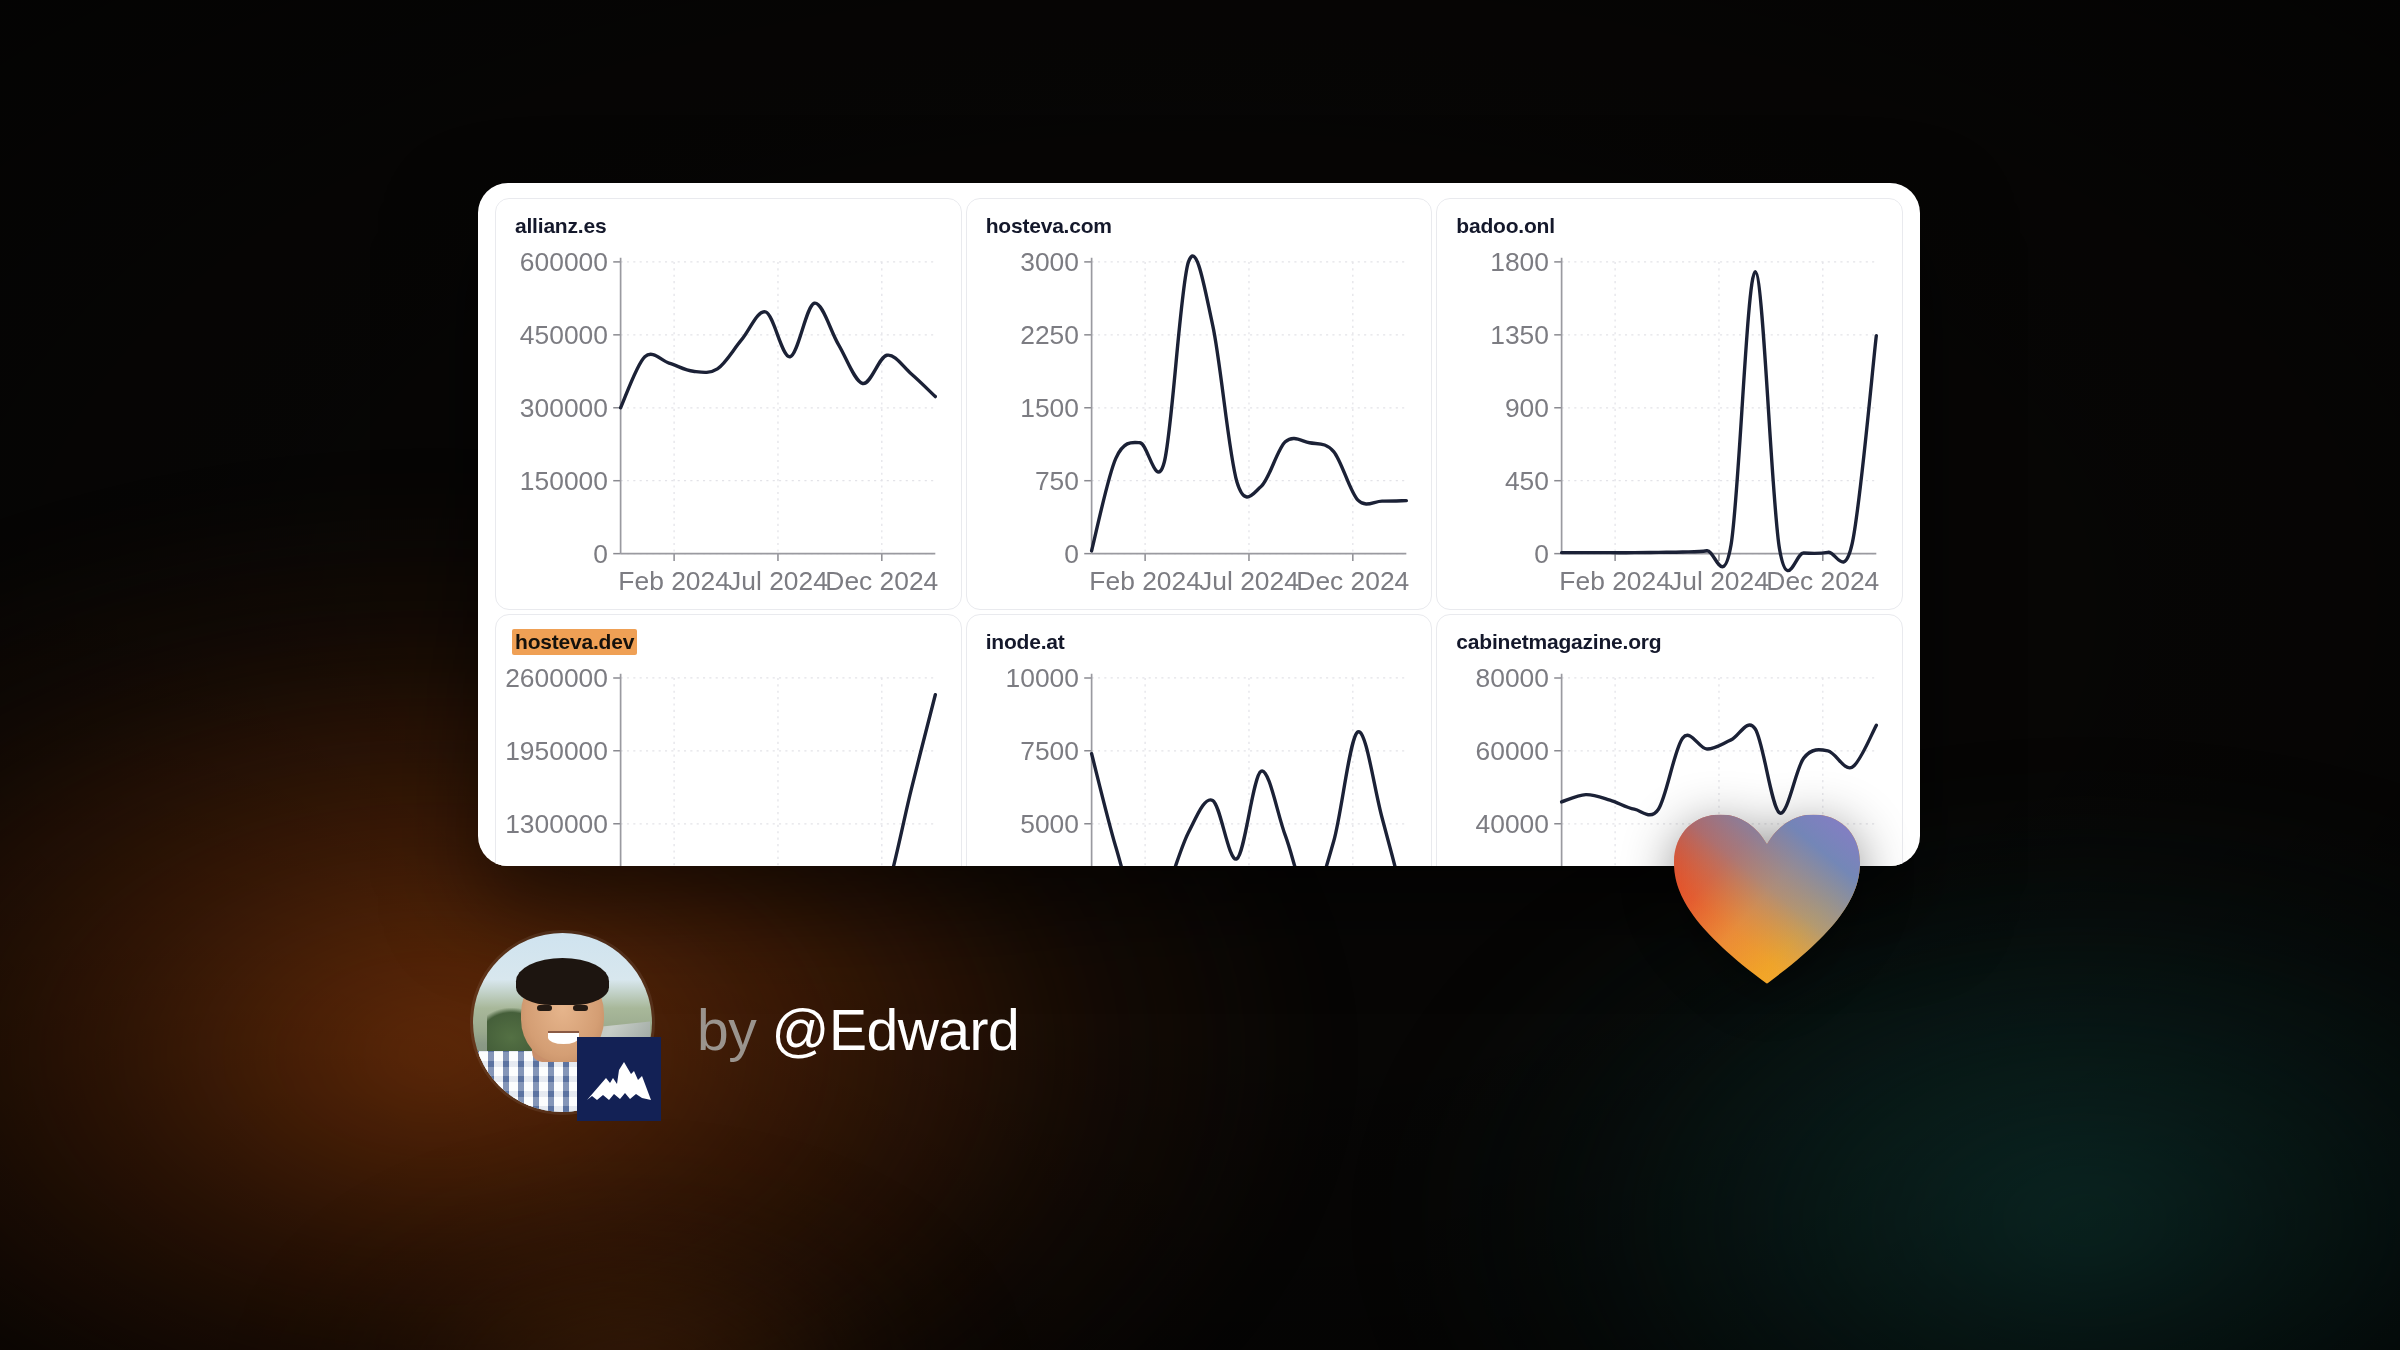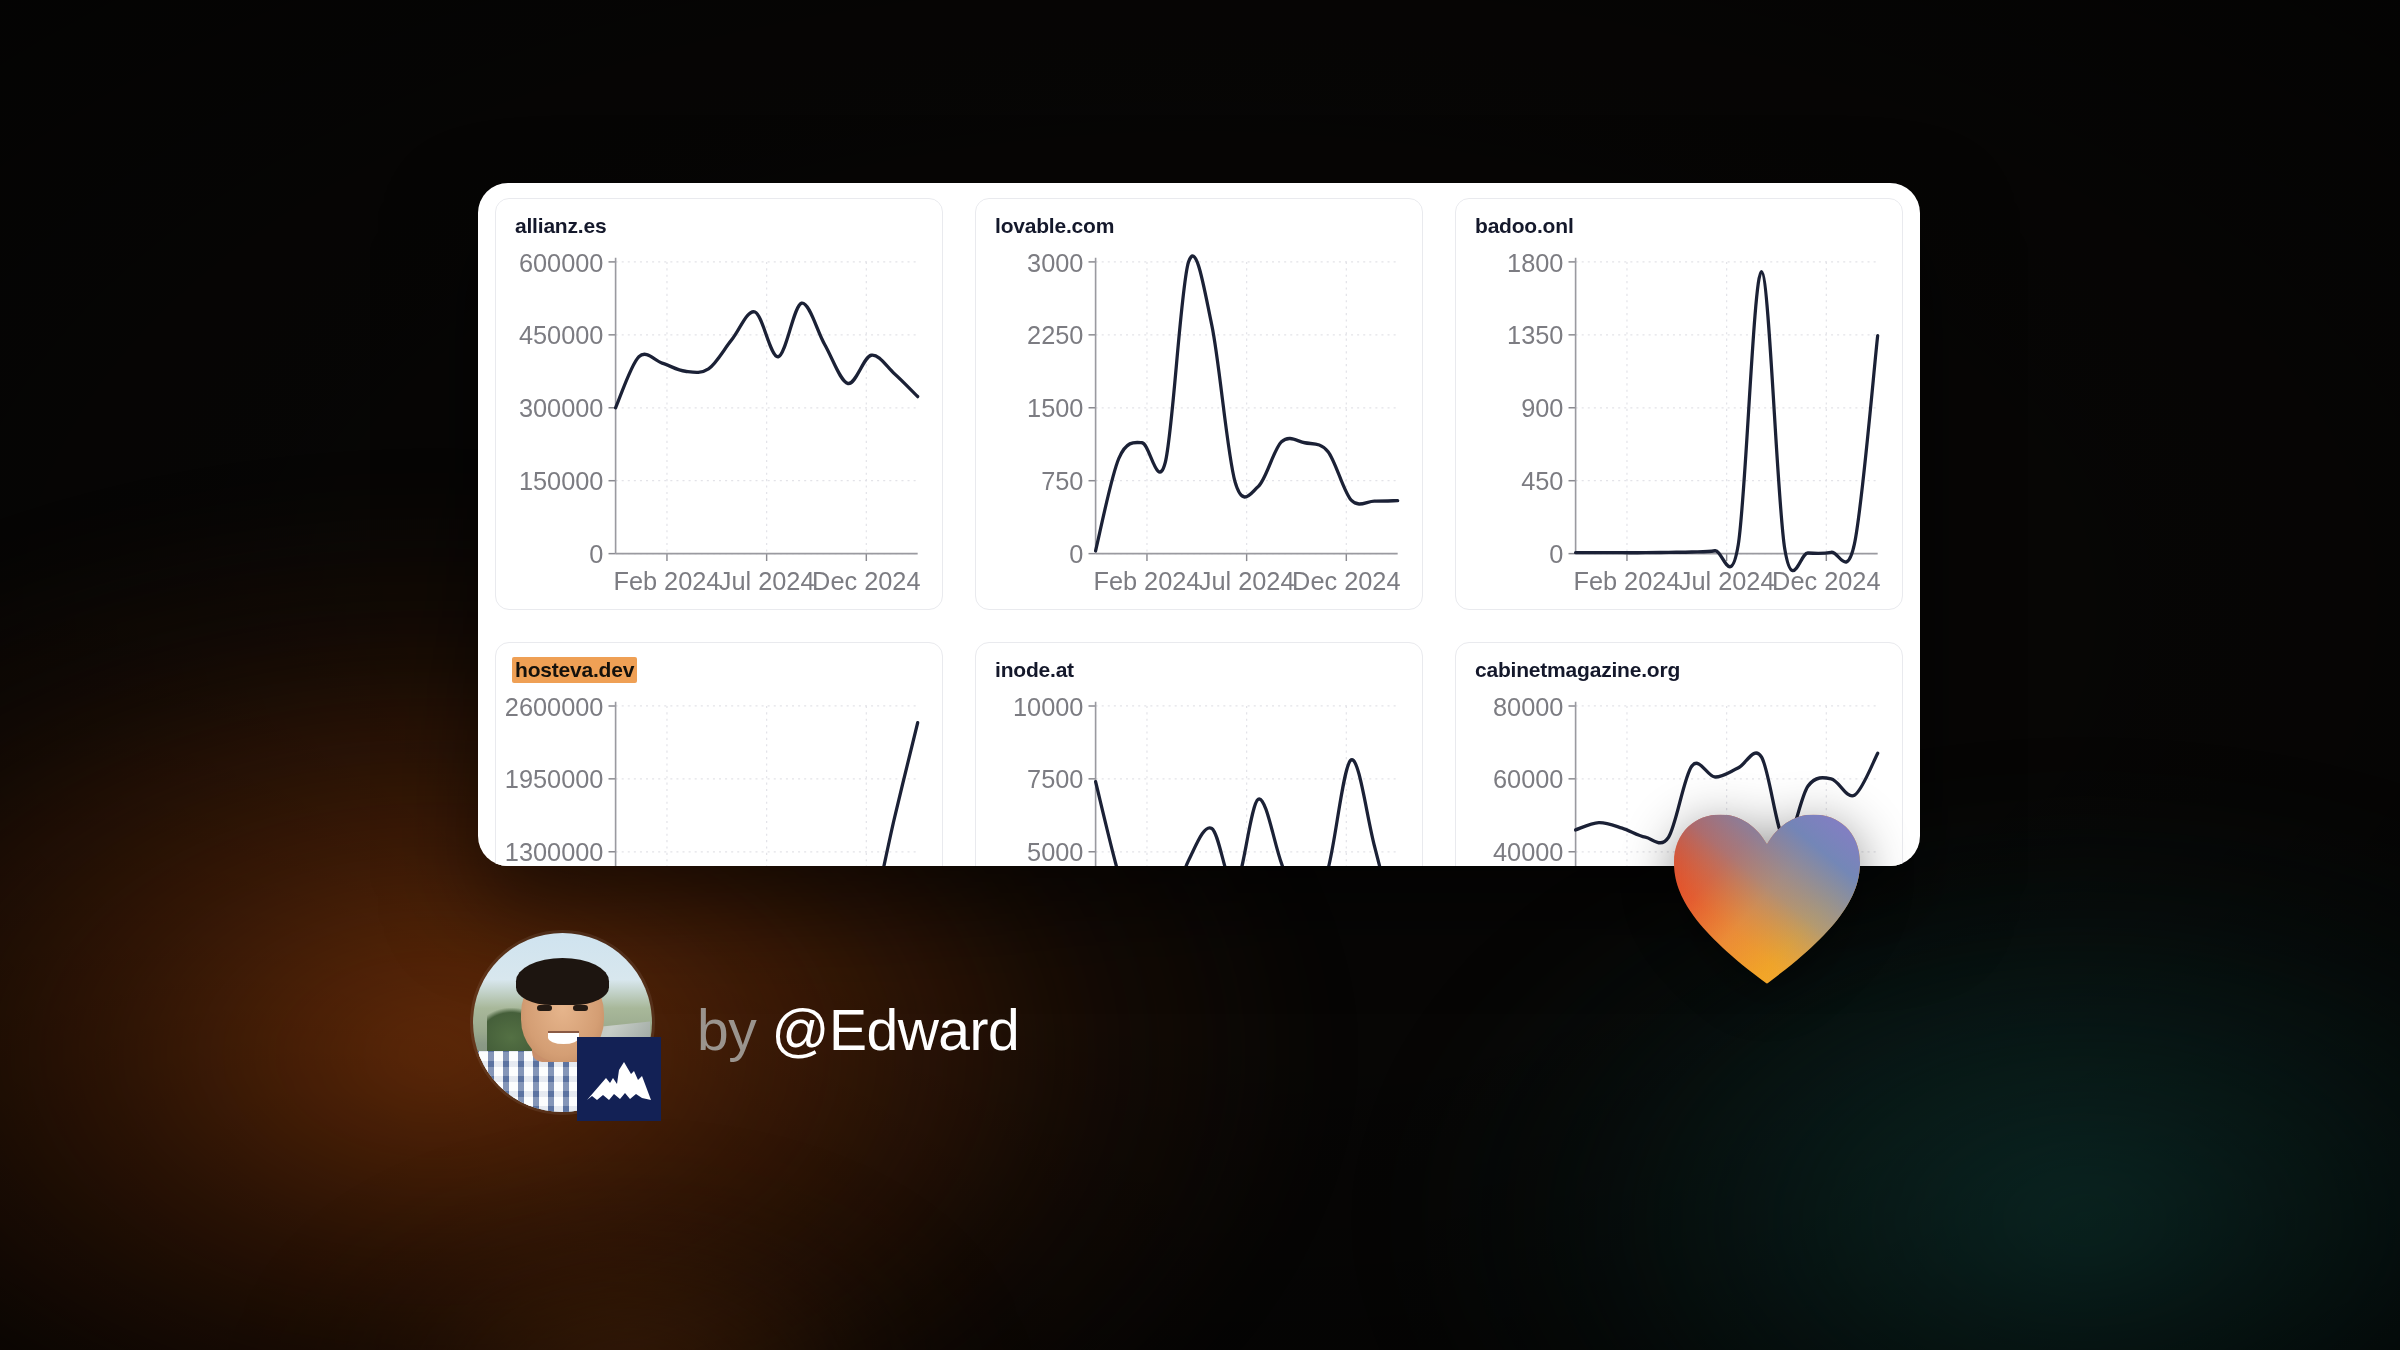--- a/index.html
+++ b/index.html
@@ -52,21 +52,21 @@
     background:#ffffff;
     border-radius:30px;
     overflow:hidden;
     box-shadow:0 40px 90px rgba(0,0,0,0.55);
   }
   #grid{
     position:absolute; inset:0;
     display:grid;
     grid-template-columns:1fr 1fr 1fr;
     grid-template-rows:412px 412px;
-    gap:32px;
+    gap:4px;
     padding:15px 17px;
   }
   .panel{
     background:#ffffff;
     border:1px solid #e9eaee;
     border-radius:14px;
     position:relative;
     overflow:hidden;
     padding:14px 16px 6px 16px;
   }
@@ -204,21 +204,21 @@
             <line x1="267" y1="288" x2="267" y2="295" stroke="#8a8a90" stroke-width="1.4"></line>
             <text x="267" y="322" text-anchor="middle" fill="#7c7c82" font-size="25" font-family="&quot;Liberation Sans&quot;, sans-serif">Jul 2024</text>
             <line x1="365.34" y1="14" x2="365.34" y2="288" stroke="#e3e3e8" stroke-width="1.2" stroke-dasharray="2 4"></line>
             <line x1="365.34" y1="288" x2="365.34" y2="295" stroke="#8a8a90" stroke-width="1.4"></line>
             <text x="365.34" y="322" text-anchor="middle" fill="#7c7c82" font-size="25" font-family="&quot;Liberation Sans&quot;, sans-serif">Dec 2024</text>
             <line x1="118" y1="10" x2="118" y2="288" stroke="#9a9aa0" stroke-width="1.6"></line>
             <line x1="118" y1="288" x2="416" y2="288" stroke="#9a9aa0" stroke-width="1.6"></line>
             <path d="M 118.00 151.00 C 121.82 143.01, 133.28 110.05, 140.92 103.05 C 148.56 96.05, 156.21 106.70, 163.85 108.99 C 171.49 111.27, 179.13 115.84, 186.77 116.75 C 194.41 117.66, 202.05 119.41, 209.69 114.47 C 217.33 109.52, 224.97 95.97, 232.62 87.07 C 240.26 78.16, 247.90 58.37, 255.54 61.04 C 263.18 63.70, 270.82 104.42, 278.46 103.05 C 286.10 101.68, 293.74 54.72, 301.38 52.82 C 309.03 50.91, 316.67 79.08, 324.31 91.63 C 331.95 104.19, 339.59 126.49, 347.23 128.17 C 354.87 129.84, 362.51 103.20, 370.15 101.68 C 377.79 100.16, 385.44 112.56, 393.08 119.03 C 400.72 125.50, 412.18 136.92, 416.00 140.50" fill="none" stroke="#1b2136" stroke-width="3.2" stroke-linecap="round" stroke-linejoin="round"></path>
           </svg>
         </div></div>
-      <div class="panel"><div class="panel-title">lovable.com</div><div class="plot-wrap">
+      <div class="panel"><div class="panel-title">hosteva.com</div><div class="plot-wrap">
           <svg class="plot-svg" viewBox="0 0 440 340" preserveAspectRatio="none">
             <line x1="118" y1="288" x2="416" y2="288" stroke="#e3e3e8" stroke-width="1.2" stroke-dasharray="2 4"></line>
             <line x1="111" y1="288" x2="118" y2="288" stroke="#8a8a90" stroke-width="1.4"></line>
             <text x="106" y="297" text-anchor="end" fill="#7c7c82" font-size="25" font-family="&quot;Liberation Sans&quot;, sans-serif">0</text>
             <line x1="118" y1="219.5" x2="416" y2="219.5" stroke="#e3e3e8" stroke-width="1.2" stroke-dasharray="2 4"></line>
             <line x1="111" y1="219.5" x2="118" y2="219.5" stroke="#8a8a90" stroke-width="1.4"></line>
             <text x="106" y="228.5" text-anchor="end" fill="#7c7c82" font-size="25" font-family="&quot;Liberation Sans&quot;, sans-serif">750</text>
             <line x1="118" y1="151" x2="416" y2="151" stroke="#e3e3e8" stroke-width="1.2" stroke-dasharray="2 4"></line>
             <line x1="111" y1="151" x2="118" y2="151" stroke="#8a8a90" stroke-width="1.4"></line>
             <text x="106" y="160" text-anchor="end" fill="#7c7c82" font-size="25" font-family="&quot;Liberation Sans&quot;, sans-serif">1500</text>

